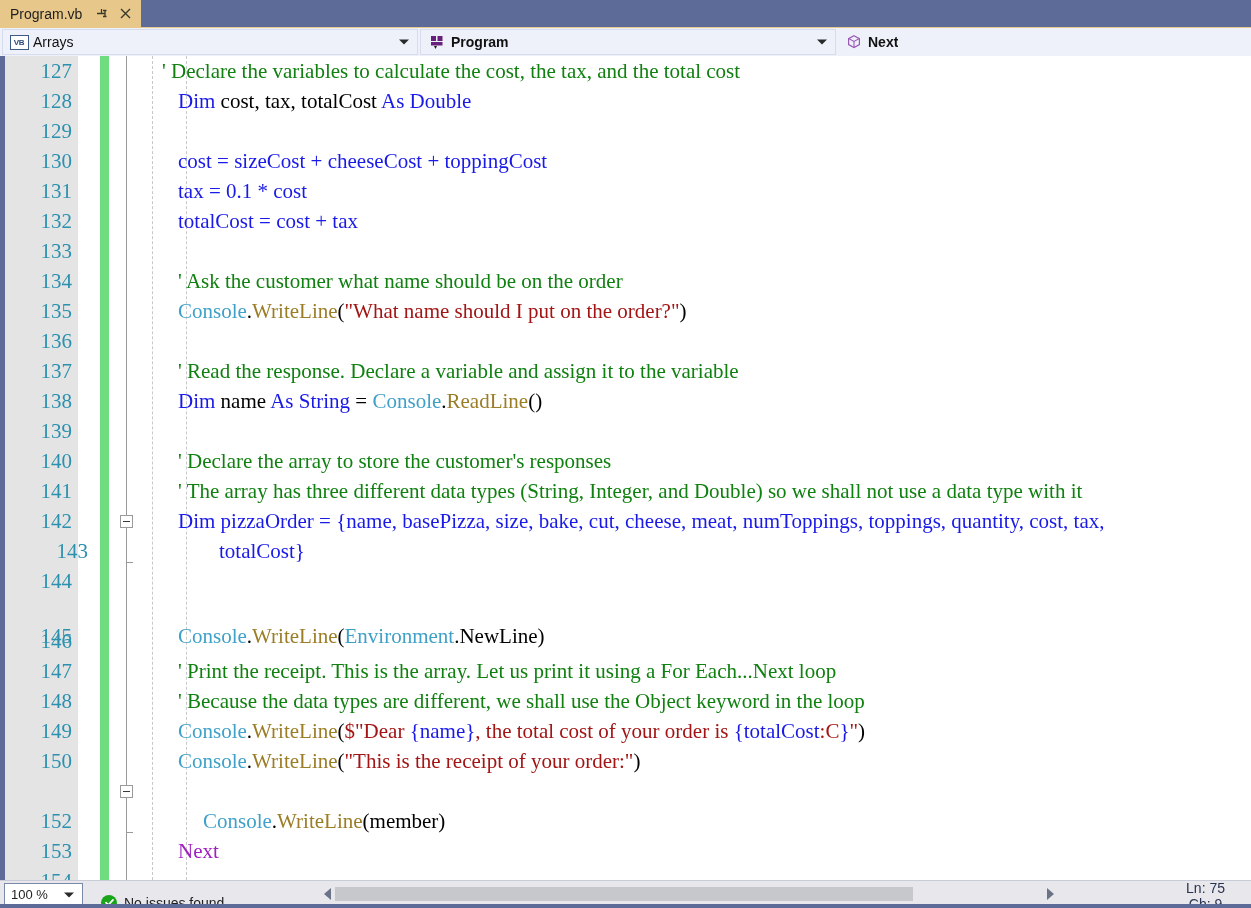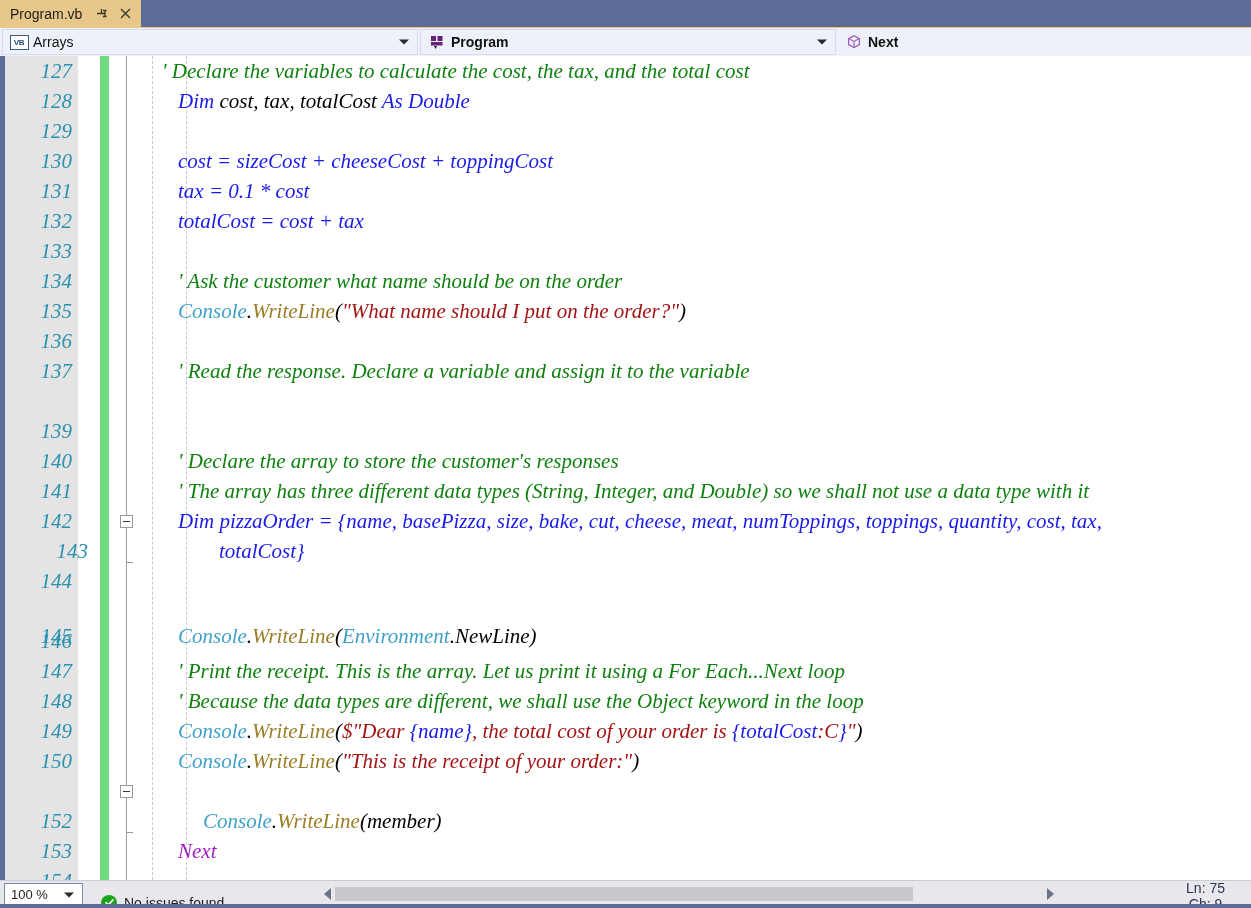--- a/index.html
+++ b/index.html
@@ -131,21 +131,20 @@
 
   .lines {
     position: absolute; left: 0; top: 0;
     width: 1251px; height: 824px;
   }
   .line {
     position: relative;
     height: 30px;
     display: flex;
     align-items: center;
-    font-style: italic;
   }
   .lineno {
     position: absolute; left: 0; top: 0;
     width: 72px; height: 30px;
     text-align: right;
     font-family: "Liberation Serif", serif;
     font-size: 21px;
     color: #2b91af;
     line-height: 30px;
   }
@@ -395,20 +394,24 @@
           <div class="code" style="left: 178px;"><span class="cls">Console</span><span class="pun">.</span><span class="mth">WriteLine</span><span class="pun">(</span><span class="str">"What name should I put on the order?"</span><span class="pun">)</span></div>
         </div>
         <div class="line" style="top: 270px; position: absolute; left: 0px; width: 1251px;">
           <div class="lineno">136</div>
           <div class="code" style="left: 178px;"></div>
         </div>
         <div class="line" style="top: 300px; position: absolute; left: 0px; width: 1251px;">
           <div class="lineno">137</div>
           <div class="code" style="left: 178px;"><span class="cmt">' Read the response. Declare a variable and assign it to the variable</span></div>
         </div>
+        <div class="line" style="top: 330px; position: absolute; left: 0px; width: 1251px;">
+          <div class="lineno">138</div>
+          <div class="code" style="left: 178px;"><span class="kw">Dim</span><span class="ident"> name </span><span class="kw">As String</span><span class="pun"> = </span><span class="cls">Console</span><span class="pun">.</span><span class="mth">ReadLine</span><span class="pun">()</span></div>
+        </div>
         <div class="line" style="top: 360px; position: absolute; left: 0px; width: 1251px;">
           <div class="lineno">139</div>
           <div class="code" style="left: 178px;"></div>
         </div>
         <div class="line" style="top: 390px; position: absolute; left: 0px; width: 1251px;">
           <div class="lineno">140</div>
           <div class="code" style="left: 178px;"><span class="cmt">' Declare the array to store the customer's responses</span></div>
         </div>
         <div class="line" style="top: 420px; position: absolute; left: 0px; width: 1251px;">
           <div class="lineno">141</div>

